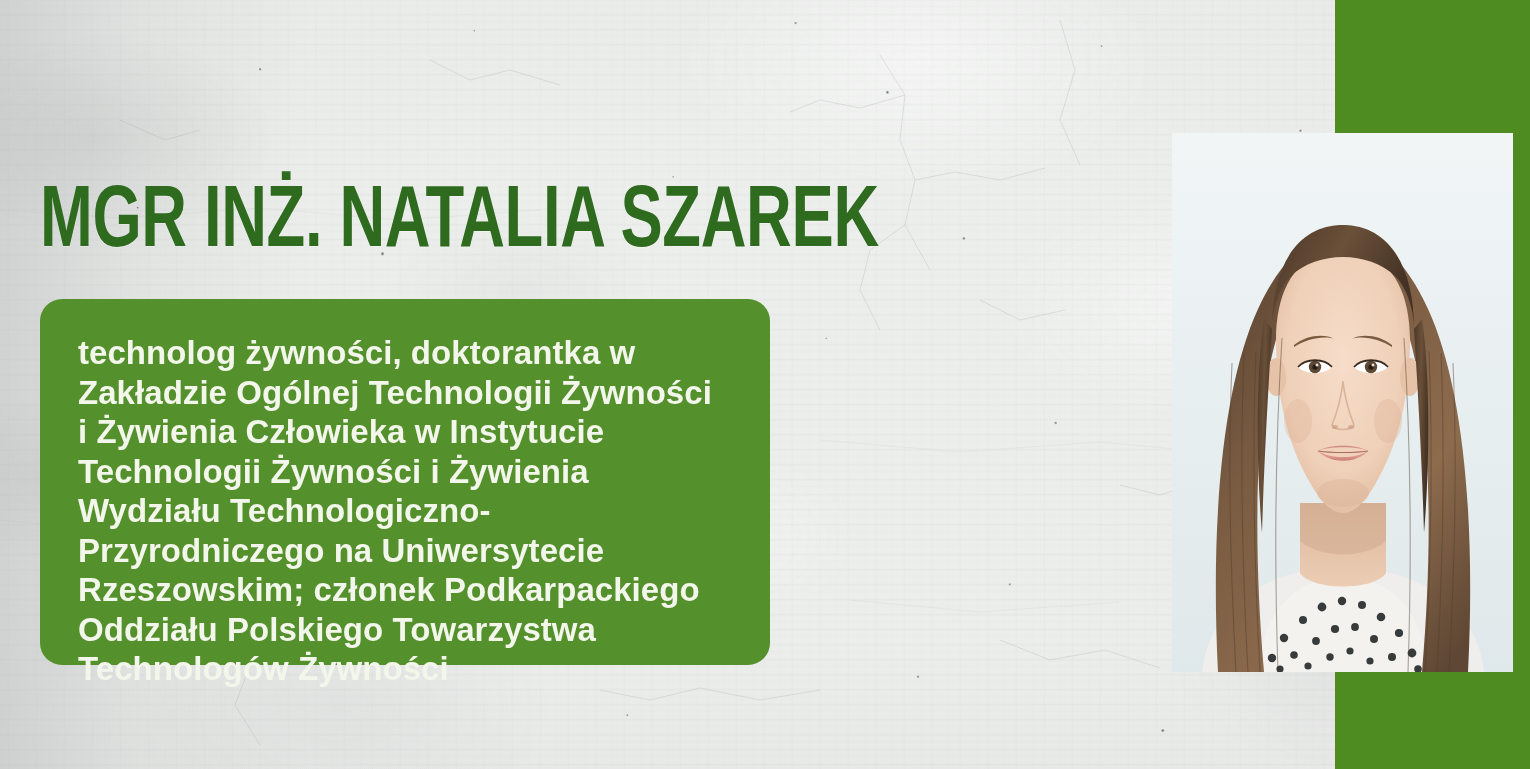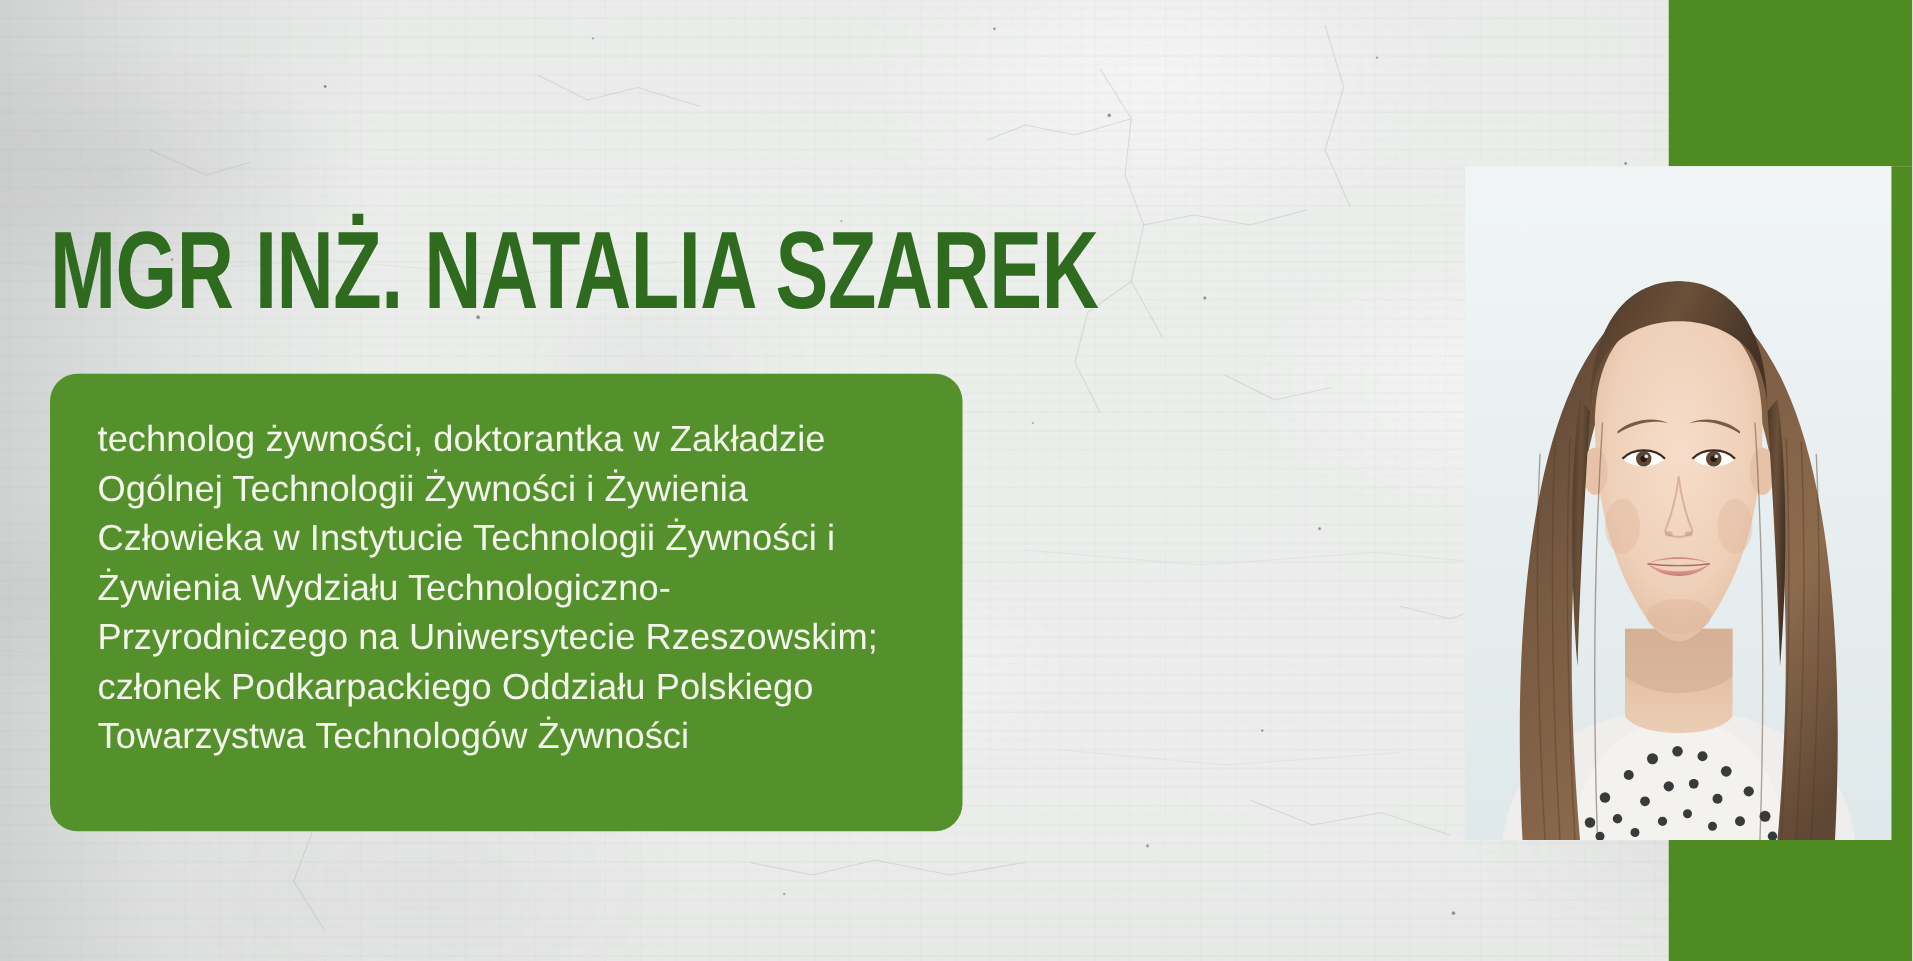--- a/index.html
+++ b/index.html
@@ -8,21 +8,21 @@
     padding: 0;
     background: #ffffff;
   }
 
   .stage {
     position: relative;
     width: 1530px;
     height: 769px;
     overflow: hidden;
     font-family: "Liberation Sans", sans-serif;
-    background: #f9a8d4;
+    background: #5eead4;
   }
 
   
   .bg-base {
     position: absolute;
     inset: 0;
     background:
       linear-gradient(90deg,
         rgba(186,188,188,0.55) 0%,
         rgba(205,207,206,0.35) 9%,
@@ -157,23 +157,23 @@
     height: 366px;
     box-sizing: border-box;
     background: #54902c;
     border-radius: 22px;
     padding: 34px 40px 30px 38px;
   }
   .bio-text {
     margin: 0;
     color: #f3f6ea;
     font-family: "Liberation Sans", sans-serif;
-    font-size: 29px;
+    font-size: 33px;
     line-height: 39.5px;
-    font-weight: 400;
+    font-weight: 700;
     letter-spacing: 0.05px;
     white-space: pre-line;
   }
 
   
   .green-panel-top {
     position: absolute;
     left: 1335px;
     top: 0;
     width: 195px;

